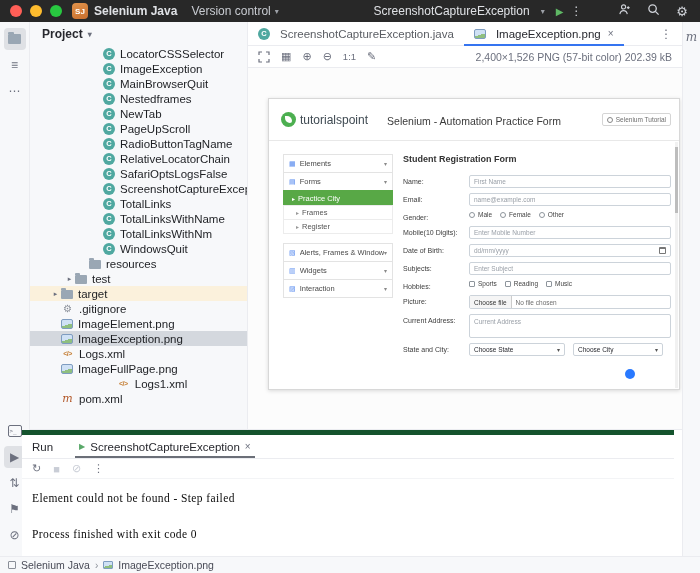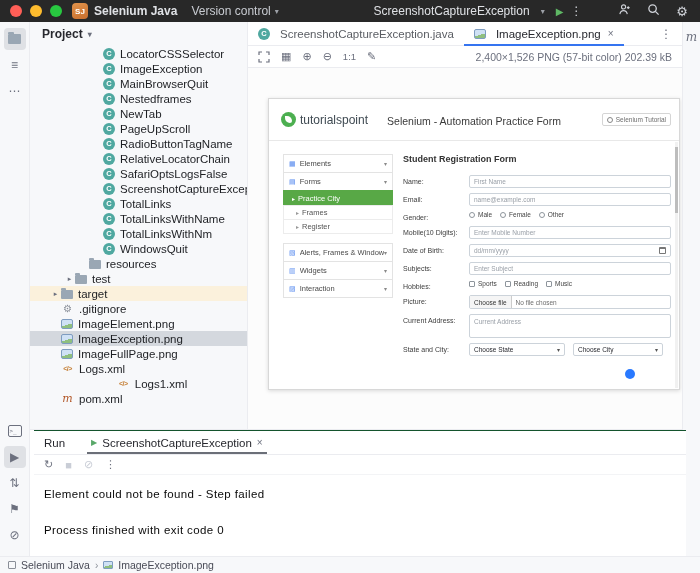--- a/index.html
+++ b/index.html
@@ -105,31 +105,31 @@
   .sel-arrow{font-size:6px;color:#555}
   .scroll-dot{position:absolute;right:36px;bottom:10px;width:10px;height:10px;border-radius:50%;background:#2979ff}
   .pg-scrolltrack{position:absolute;right:1px;top:43px;bottom:1px;width:3px;background:#f1f1f1}
   .pg-scrollthumb{position:absolute;right:1px;top:48px;width:3px;height:66px;background:#bdbdbd}
 
   
   .right-strip{position:absolute;right:0;top:22px;width:18px;height:534px;background:#f7f8fa;border-left:1px solid #ebecf0;display:flex;flex-direction:column;align-items:center;padding-top:8px}
   .maven-btn{font-family:"DejaVu Serif",serif;font-style:italic;font-size:12px;color:#6c707e}
 
   
-  .runpanel{position:absolute;left:34px;top:430px;width:652px;height:126px;background:#fff;border-top:1px solid #14532d}
+  .runpanel{position:absolute;left:22px;top:430px;width:652px;height:126px;background:#fff;border-top:5px solid #14532d}
   .run-header{height:24px;display:flex;align-items:center;border-bottom:1px solid #ebecf0}
   .run-title{font-size:11.5px;color:#27282e;margin-left:10px;margin-right:18px}
   .run-tab{display:flex;align-items:center;gap:5px;height:100%;padding:0 8px;position:relative;font-size:11.5px;color:#27282e}
   .run-tab::after{content:'';position:absolute;left:4px;right:4px;bottom:0;height:2px;background:#6b6f78}
   .run-tab-ic{color:#59a869;font-size:8px}
   .run-close{color:#6c707e;font-size:10px}
   .run-toolbar{height:20px;display:flex;align-items:center;gap:12px;padding-left:10px;border-bottom:1px solid #f3f4f6}
   .rt-ic{font-size:11px;color:#6c707e}
   .rt-ic.dim{color:#c9cdd6}
-  .console{padding:10px 0 0 10px;font-family:Liberation Sans, sans-serif;font-size:11.5px;color:#0a0a0a;letter-spacing:.4px}
+  .console{padding:10px 0 0 10px;font-family:Liberation Serif, serif;font-size:11.5px;color:#0a0a0a;letter-spacing:.4px}
   .console-line{height:18px;line-height:18px;white-space:pre}
 
   
   .statusbar{position:absolute;left:0;top:556px;width:700px;height:17px;background:#f7f8fa;border-top:1px solid #ebecf0;display:flex;align-items:center;gap:5px;padding-left:8px;font-size:10.5px;color:#494b57}
   .sb-win{width:8px;height:8px;border:1px solid #8a8f98;border-radius:1px}
   .sb-sep{color:#8a8f98;font-size:10px}
   .sb-img{width:10px;height:8px;border-radius:1px;border:1px solid #7e9cc0;background:linear-gradient(165deg,#cfe1f5 58%,#8fbf7f 58%)}
 </style>
 </head>
 <body>
@@ -287,27 +287,27 @@
           <span class="ic ic-image"></span>
           <span class="lbl">ImageElement.png</span>
         </div>
         <div class="tree-row sel" style="padding-left: 20px;">
           <span class="twisty"></span>
           <span class="ic ic-image"></span>
           <span class="lbl">ImageException.png</span>
         </div>
         <div class="tree-row" style="padding-left: 20px;">
           <span class="twisty"></span>
+          <span class="ic ic-xml">&lt;/&gt;</span>
+          <span class="lbl">Logs.xml</span>
+        </div>
+        <div class="tree-row" style="padding-left: 20px;">
+          <span class="twisty"></span>
           <span class="ic ic-image"></span>
           <span class="lbl">ImageFullPage.png</span>
-        </div>
-        <div class="tree-row" style="padding-left: 20px;">
-          <span class="twisty"></span>
-          <span class="ic ic-xml">&lt;/&gt;</span>
-          <span class="lbl">Logs.xml</span>
         </div>
         <div class="tree-row" style="padding-left: 20px; justify-content: center;">
           <span class="twisty"></span>
           <span class="ic ic-xml">&lt;/&gt;</span>
           <span class="lbl">Logs1.xml</span>
         </div>
         <div class="tree-row" style="padding-left: 20px;">
           <span class="twisty"></span>
           <span class="ic ic-maven">m</span>
           <span class="lbl">pom.xml</span>

